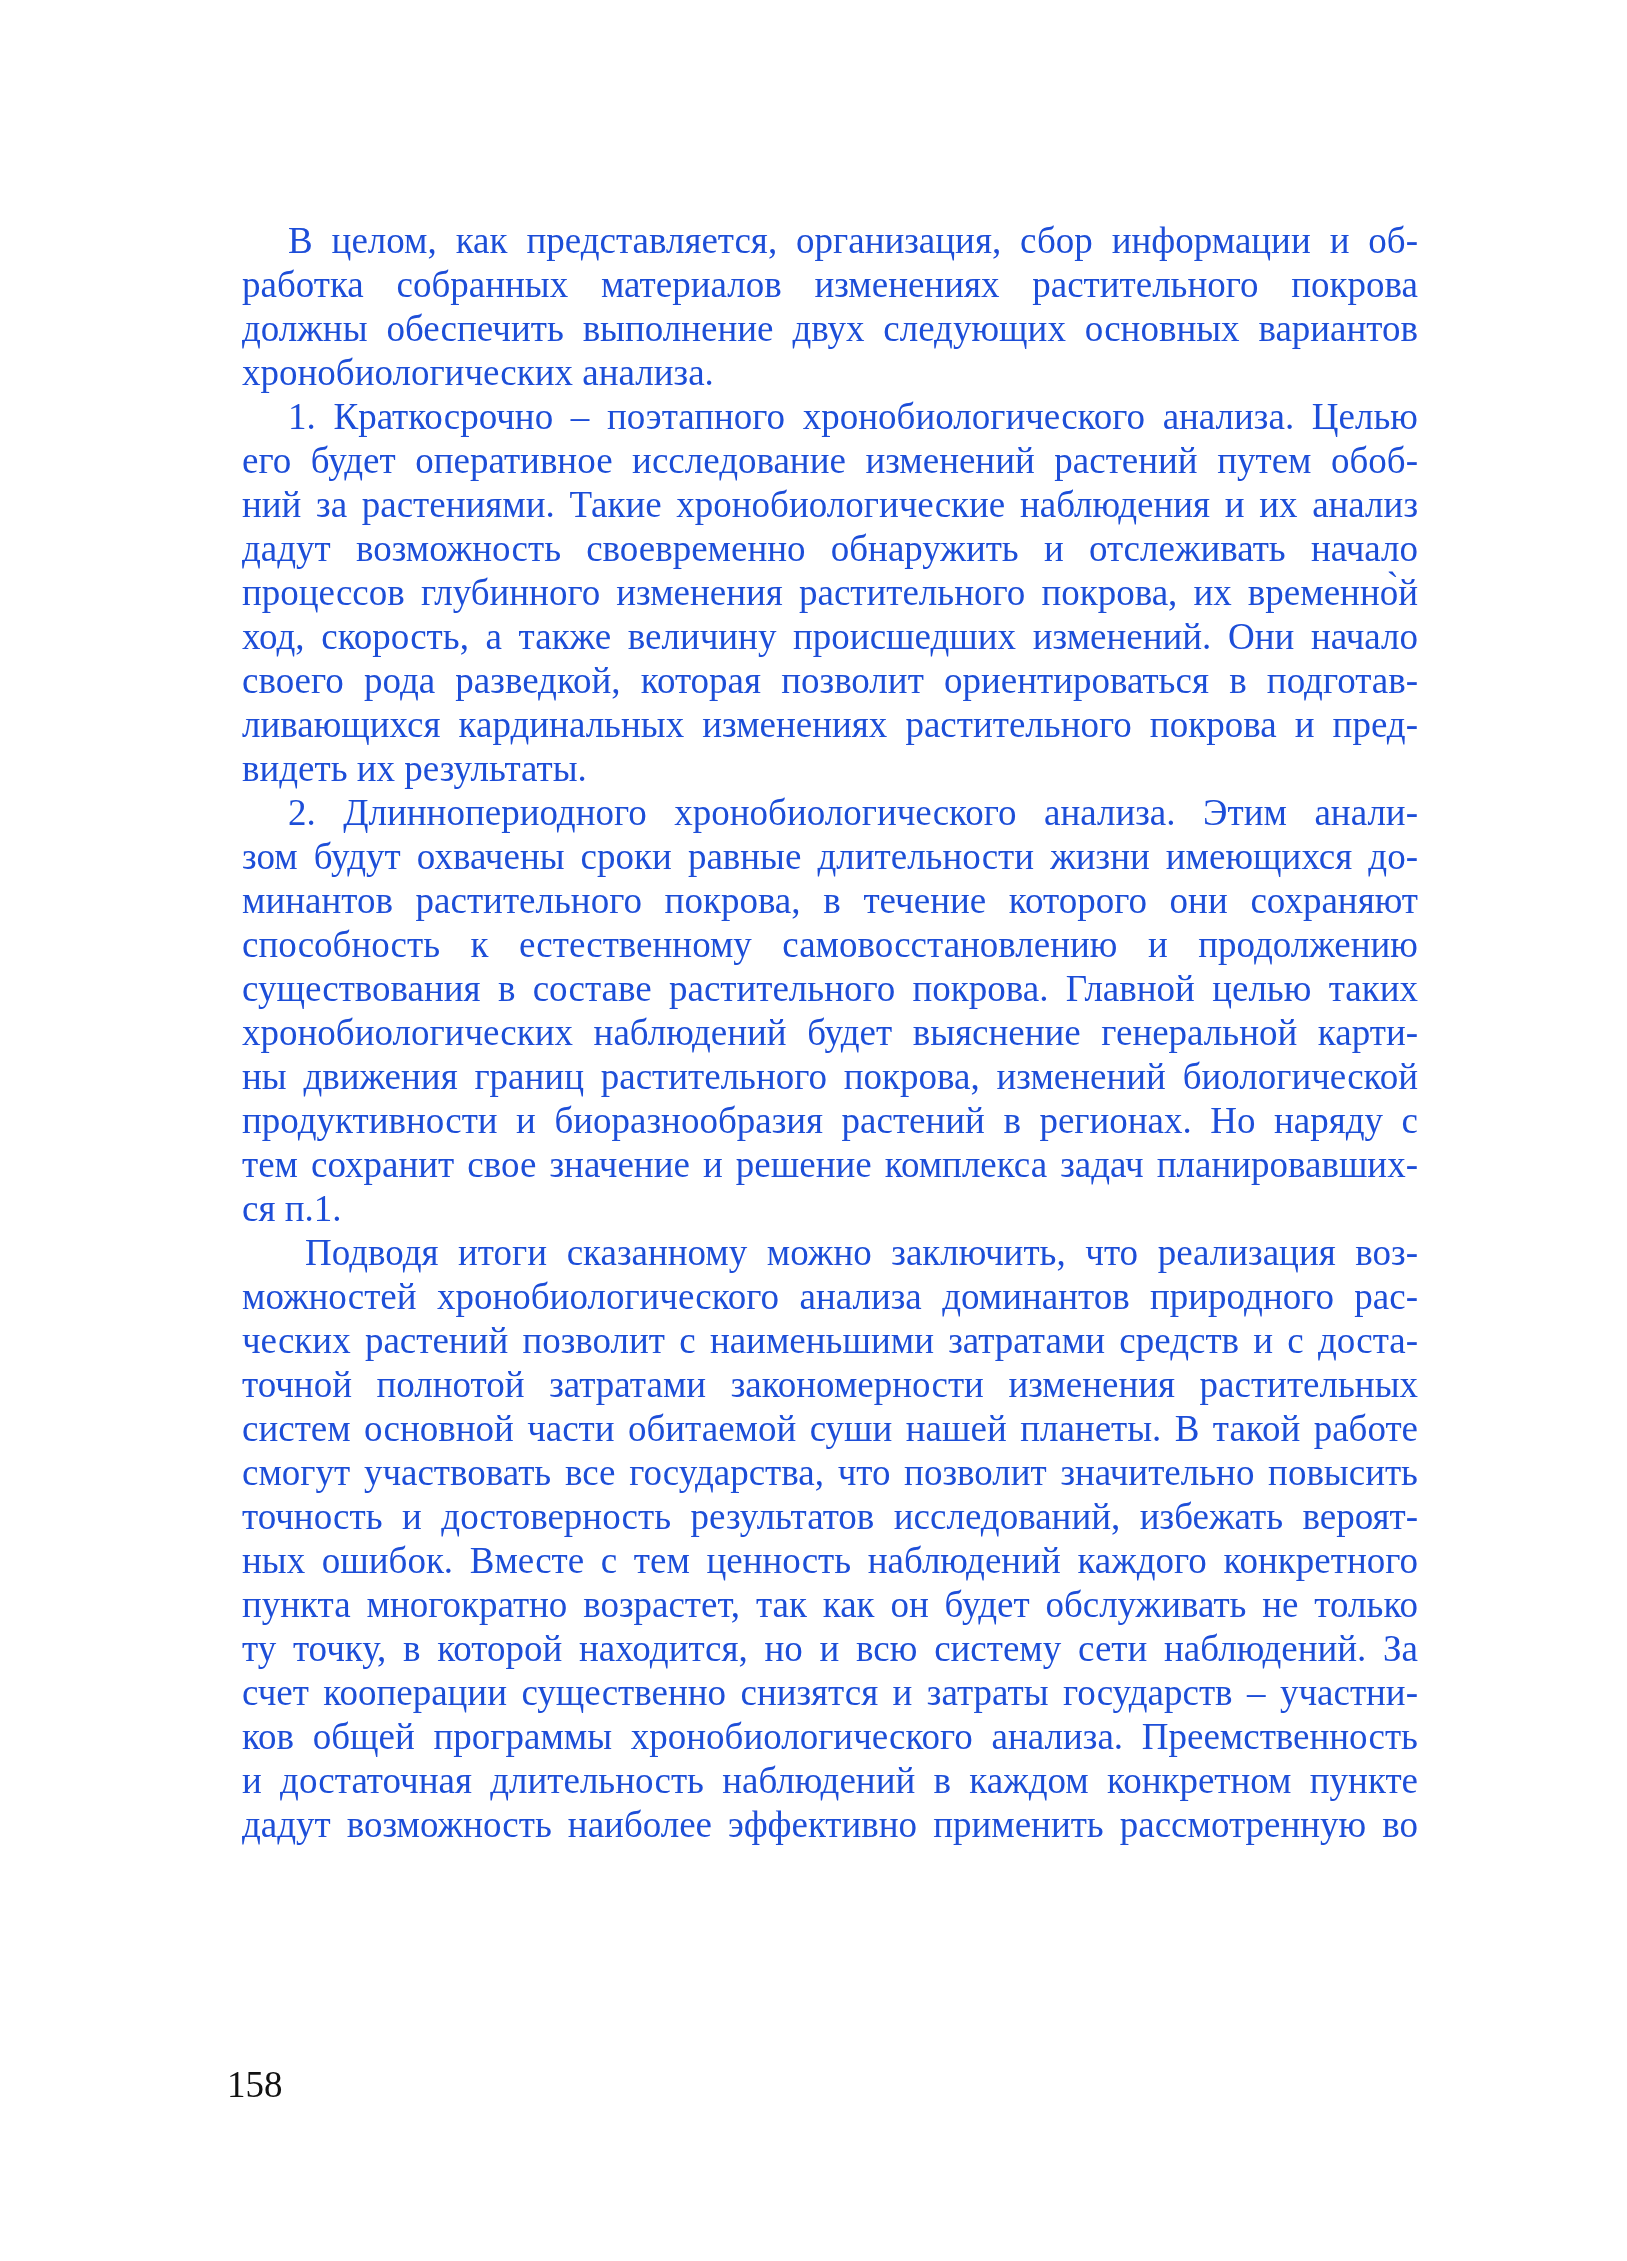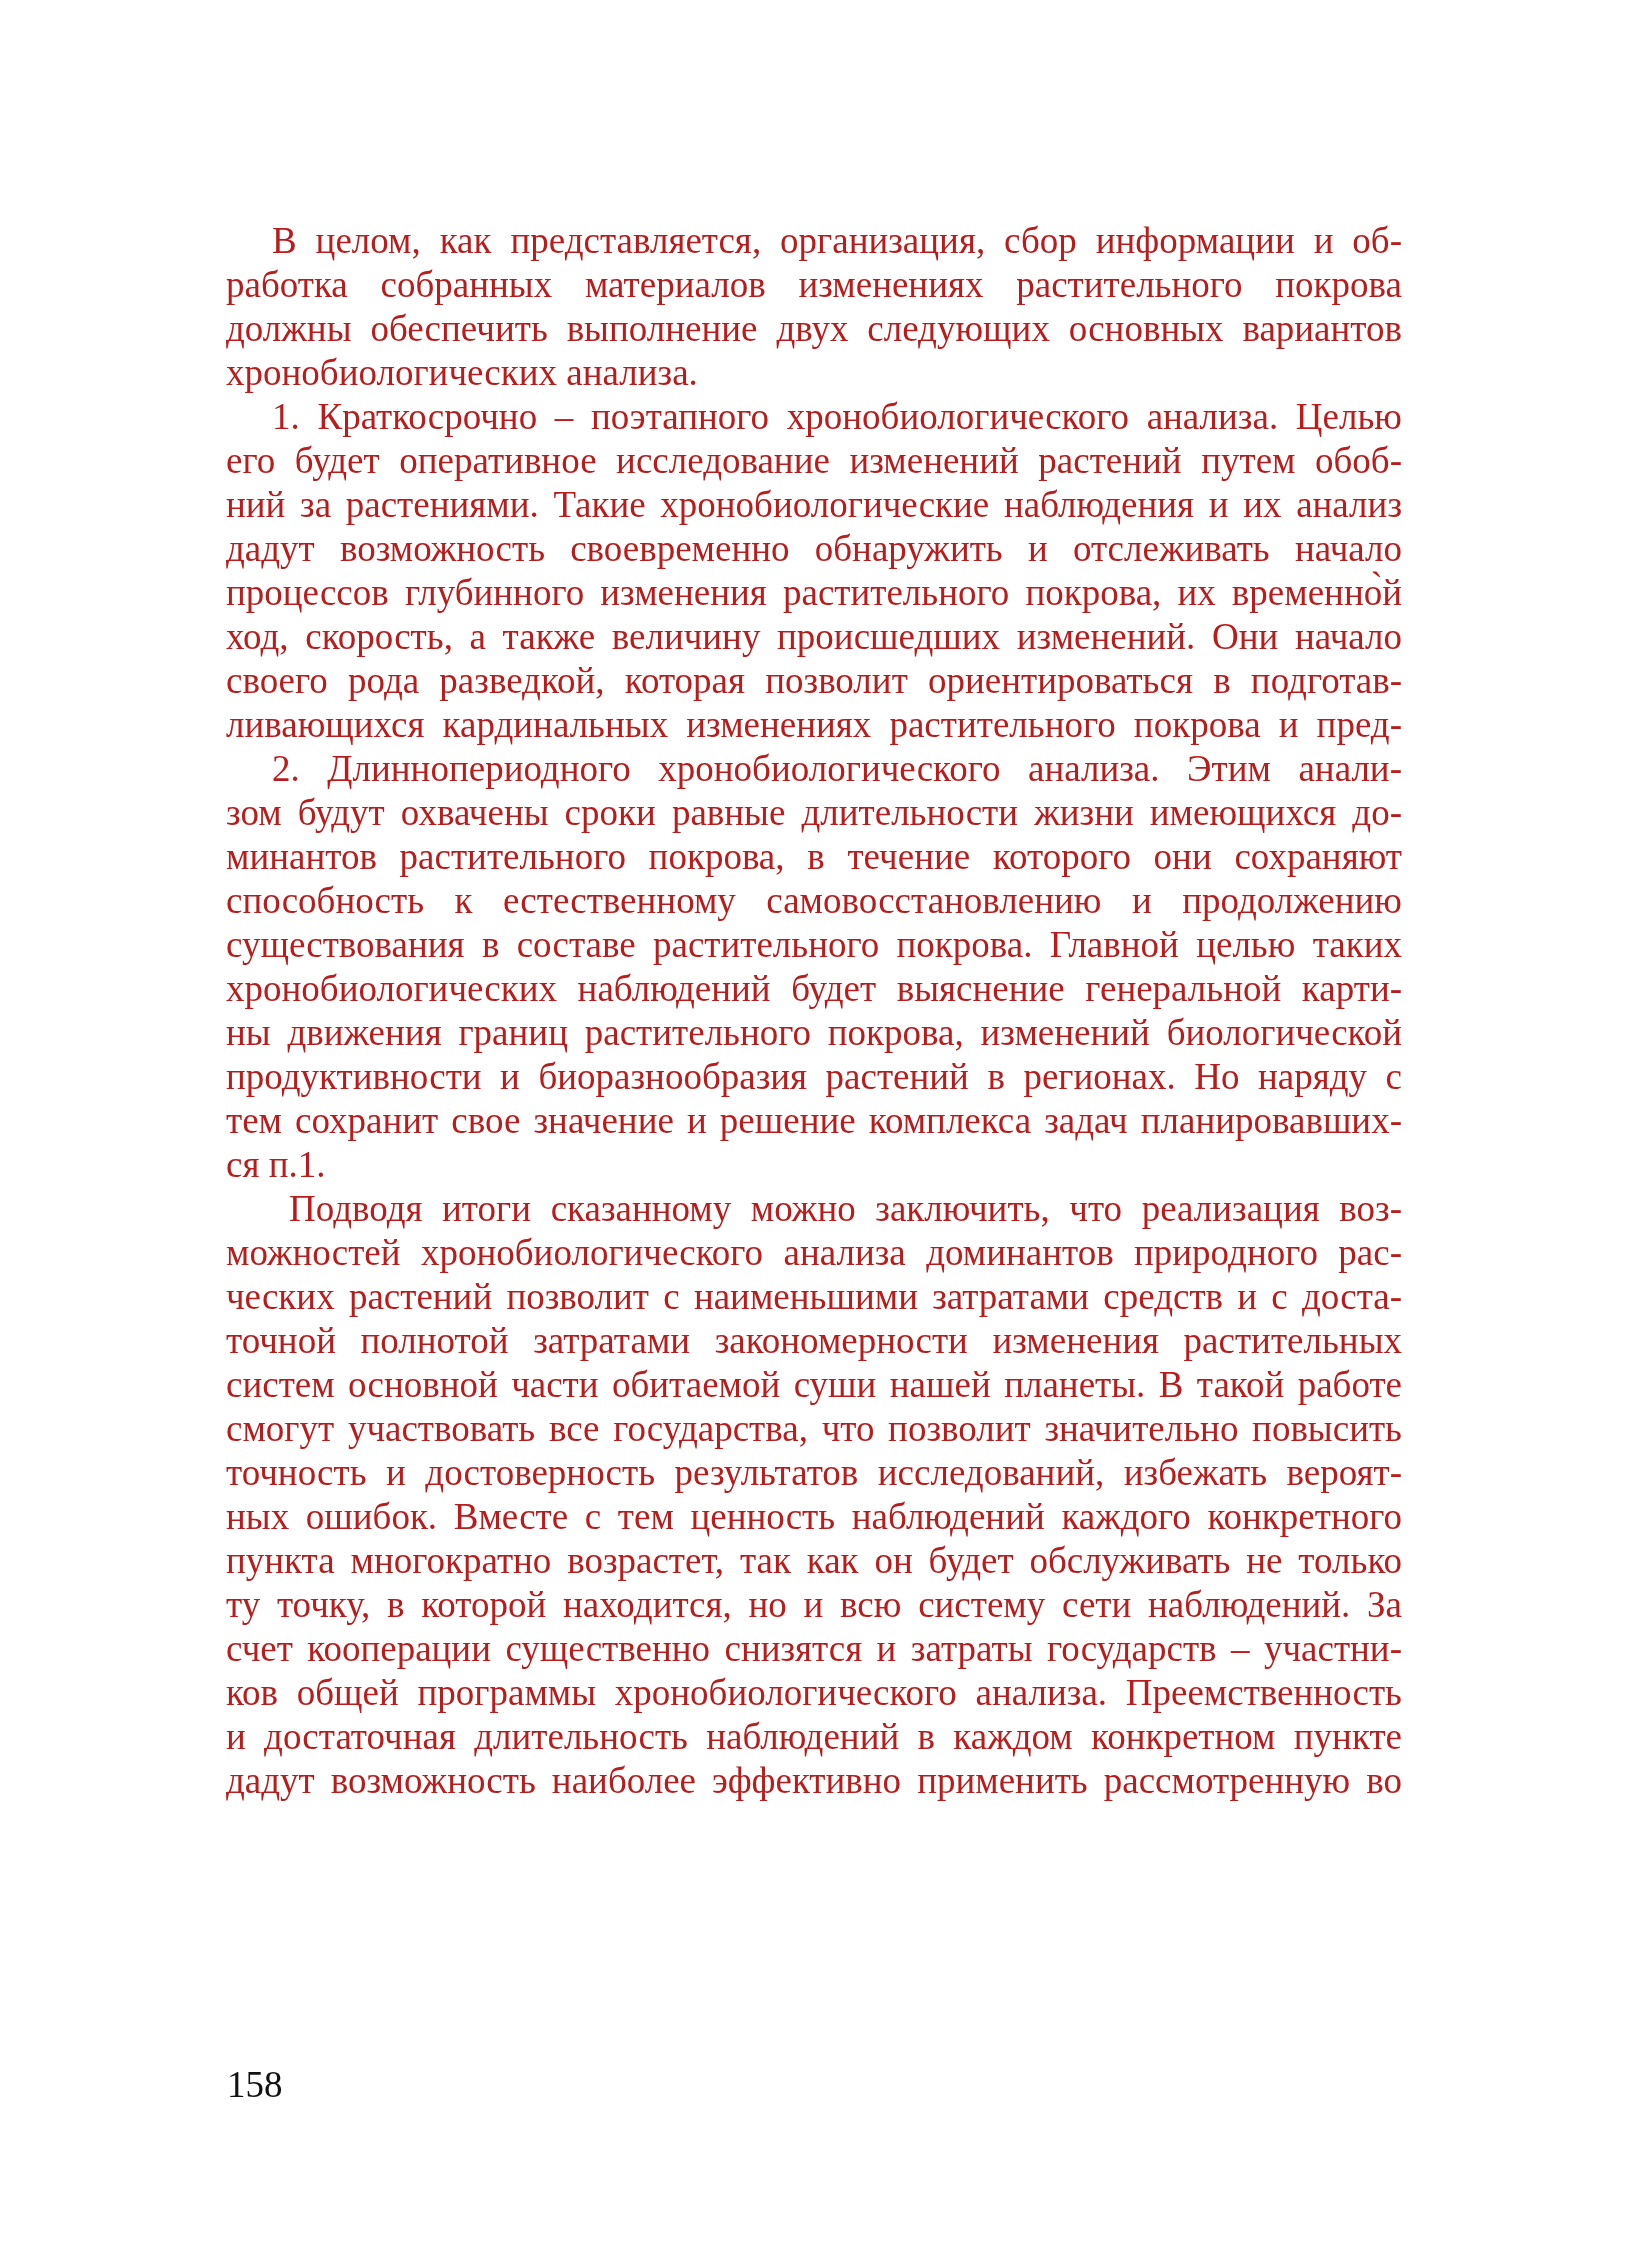--- a/index.html
+++ b/index.html
@@ -2,27 +2,27 @@
 <html style="font-size:12.3px"><head>
 <meta charset="utf-8">
 <style>
   html, body { margin: 0; padding: 0; background: #ffffff; }
   body { width: 1628px; height: 2261px; position: relative; overflow: hidden; }
   .page {
     position: absolute; left: 0; top: 0; width: 1628px; height: 2261px; background: #ffffff;
   }
   .text-block {
     position: absolute;
-    left: 226px;
+    left: 242px;
     top: 219px;
     width: 1176px;
     font-family: "Liberation Serif", "DejaVu Serif", serif;
     font-size: 37px;
     line-height: 44px;
-    color: #b91c1c;
+    color: #1d4ed8;
   }
   .line {
     display: block;
     white-space: nowrap;
     height: 44px;
     text-align: justify;
     text-align-last: justify;
     overflow: visible;
   }
   .line.last { text-align: center; text-align-last: left; }
@@ -53,20 +53,21 @@
 
     <div>
       <span class="line indent">1. Краткосрочно – поэтапного хронобиологического анализа. Целью</span>
       <span class="line">его будет оперативное исследование изменений растений путем обоб-</span>
       <span class="line">ний за растениями. Такие хронобиологические наблюдения и их анализ</span>
       <span class="line">дадут возможность своевременно обнаружить и отслеживать начало</span>
       <span class="line">процессов глубинного изменения растительного покрова, их временно̀й</span>
       <span class="line">ход, скорость, а также величину происшедших изменений. Они начало</span>
       <span class="line">своего рода разведкой, которая позволит ориентироваться в подготав-</span>
       <span class="line">ливающихся кардинальных изменениях растительного покрова и пред-</span>
+      <span class="line last">видеть их результаты.</span>
     </div>
 
     <div>
       <span class="line indent">2. Длиннопериодного хронобиологического анализа. Этим анали-</span>
       <span class="line">зом будут охвачены сроки равные длительности жизни имеющихся до-</span>
       <span class="line">минантов растительного покрова, в течение которого они сохраняют</span>
       <span class="line">способность к естественному самовосстановлению и продолжению</span>
       <span class="line">существования в составе растительного покрова. Главной целью таких</span>
       <span class="line">хронобиологических наблюдений будет выяснение генеральной карти-</span>
       <span class="line">ны движения границ растительного покрова, изменений биологической</span>

